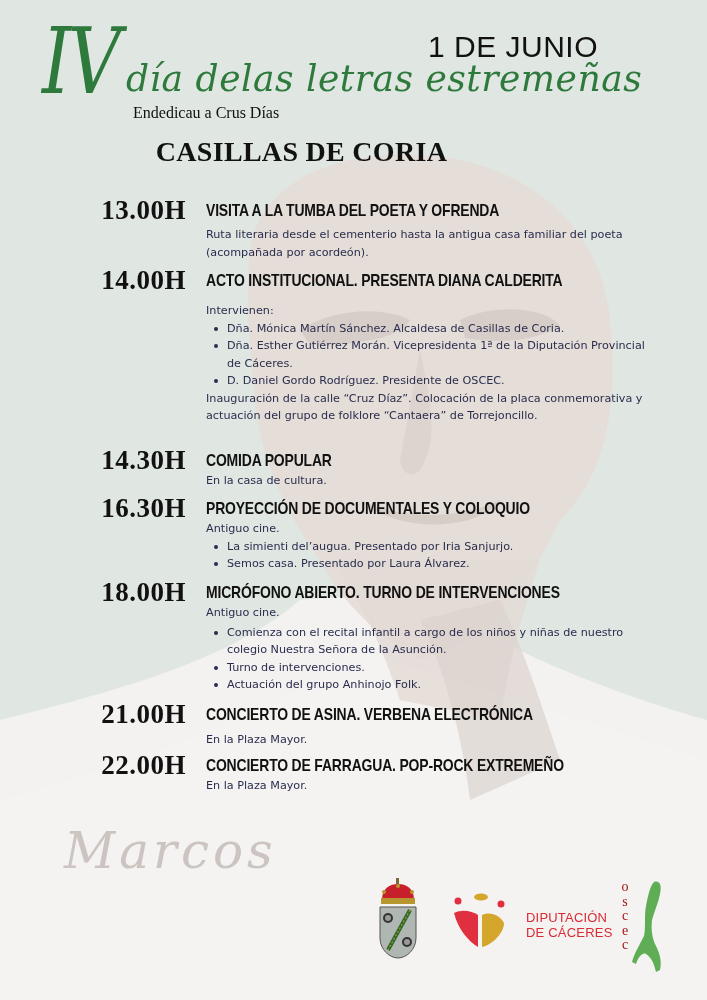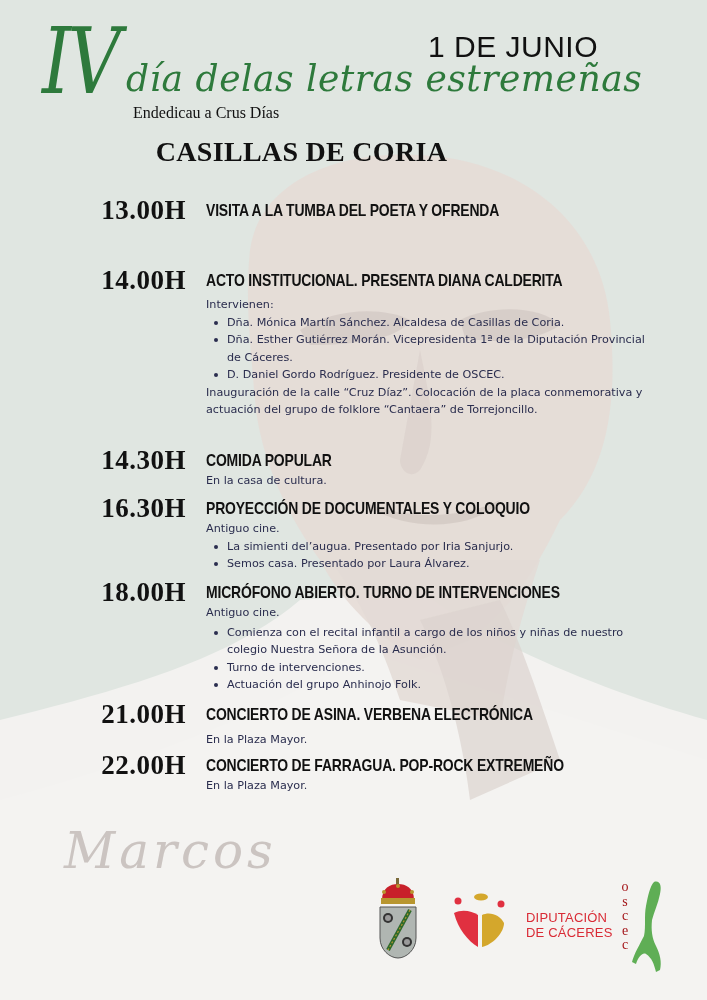--- a/index.html
+++ b/index.html
@@ -106,28 +106,29 @@
   <div class="roman">IV</div>
   <div class="date">1 DE JUNIO</div>
   <div class="script-title">día delas letras estremeñas</div>
   <div class="dedication">Endedicau a Crus Días</div>
   <div class="town">CASILLAS DE CORIA</div>
 
   <div class="event" style="top:200px;">
     <div class="time">13.00H</div>
     <div class="ev-body">
       <span class="ev-title">VISITA A LA TUMBA DEL POETA Y OFRENDA</span>
+      <p class="ev-text" style="margin-top:4px;">Ruta literaria desde el cementerio hasta la antigua casa familiar del poeta (acompañada por acordeón).</p>
     </div>
   </div>
 
   <div class="event" style="top:270px;">
     <div class="time">14.00H</div>
     <div class="ev-body">
       <span class="ev-title">ACTO INSTITUCIONAL. PRESENTA DIANA CALDERITA</span>
-      <p class="ev-text" style="margin-top:4px;">Intervienen:</p>
+      <p class="ev-text" style="margin-top:10px;">Intervienen:</p>
       <ul class="ev-list ev-text">
         <li>Dña. Mónica Martín Sánchez. Alcaldesa de Casillas de Coria.</li>
         <li>Dña. Esther Gutiérrez Morán. Vicepresidenta 1ª de la Diputación Provincial de Cáceres.</li>
         <li>D. Daniel Gordo Rodríguez. Presidente de OSCEC.</li>
       </ul>
       <p class="ev-text" style="">Inauguración de la calle “Cruz Díaz”. Colocación de la placa conmemorativa y actuación del grupo de folklore “Cantaera” de Torrejoncillo.</p>
     </div>
   </div>
 
   <div class="event" style="top:450px;">

